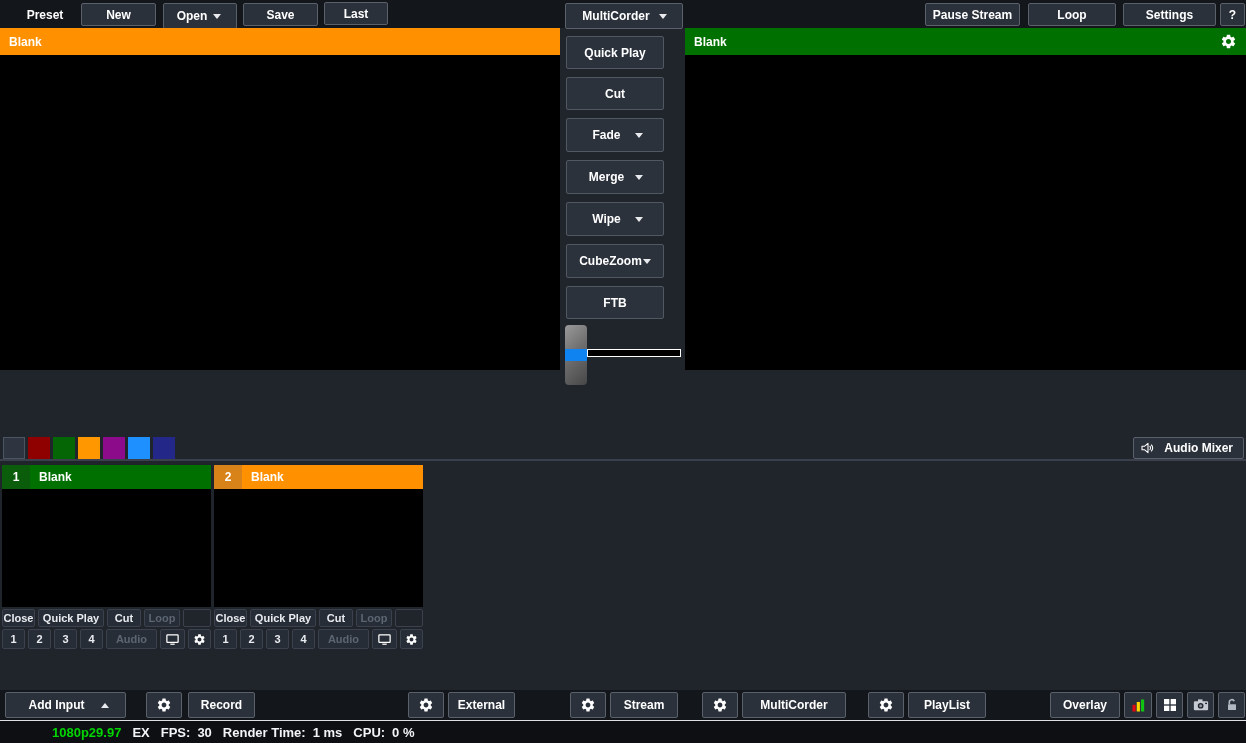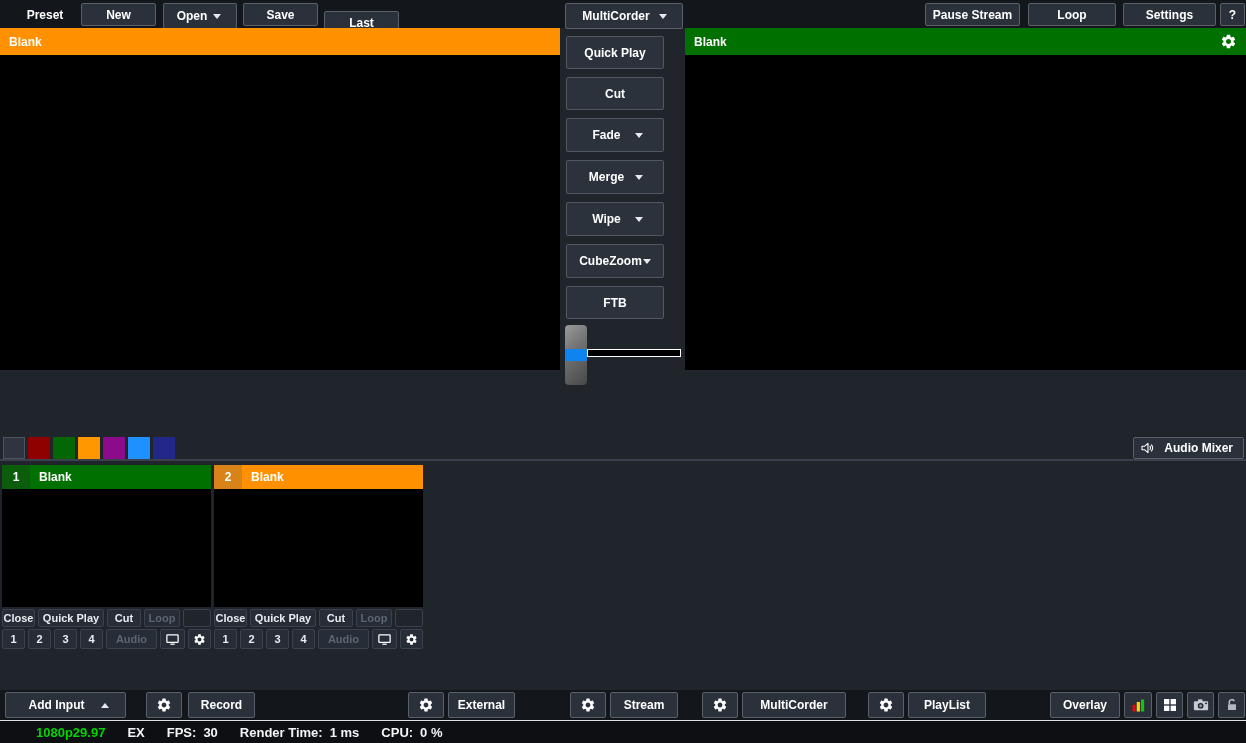--- a/index.html
+++ b/index.html
@@ -72,22 +72,22 @@
   .imod-row { display:flex; gap:3px; margin-top:2px; }
   .ibtn { background:#272d37; border:1px solid #3b424d; border-radius:2px; color:#e9ecf0;
           font-size:11px; font-weight:bold; display:flex; align-items:center; justify-content:center;
           height:18px; }
   .imod-row2 .ibtn { height:20px; }
   .dim { color:#5c6673; }
   .spacer-cell { flex:1; background:#20242b; }
 
   
   .statusbar { position:absolute; left:0; top:720px; width:1246px; height:23px; background:#0d0f13;
-               border-top:1px solid #dcdfe3; display:flex; align-items:center; padding-left:36px;
-               gap:22px; color:#f2f4f6; font-size:13px; font-weight:bold; }
+               border-top:1px solid #dcdfe3; display:flex; align-items:center; padding-left:52px;
+               gap:11px; color:#f2f4f6; font-size:13px; font-weight:bold; }
   .res-green { color:#00d500; }
   .statusbar .pair { display:flex; gap:7px;align-items:flex-end; }
 
   
   .ic { display:block; }
   .ic-white { color:#fff; fill:#fff; }
   .ic-gray  { color:#b2b8c2; fill:#b2b8c2; }
 </style>
 </head>
 <body>
@@ -111,21 +111,21 @@
     </div>
     <div class="btn split" style="left:163px;top:3px;width:74px">
       <span class="lbl">Open</span>
       <span class="arr">
           <span class="tri-dn"></span>
         </span>
     </div>
     <div class="btn" style="left:243px;top:3px;width:75px">
       <span>Save</span>
     </div>
-    <div class="btn" style="left:324px;top:11px;width:75px">
+    <div class="btn" style="left:324px;top:2px;width:64px">
       <span>Last</span>
     </div>
     <div class="btn split" style="left:565px;top:3px;width:118px">
       <span class="lbl">MultiCorder</span>
       <span class="arr">
           <span class="tri-dn"></span>
         </span>
     </div>
     <div class="btn" style="left:925px;top:3px;width:95px">
       <span>Pause Stream</span>

